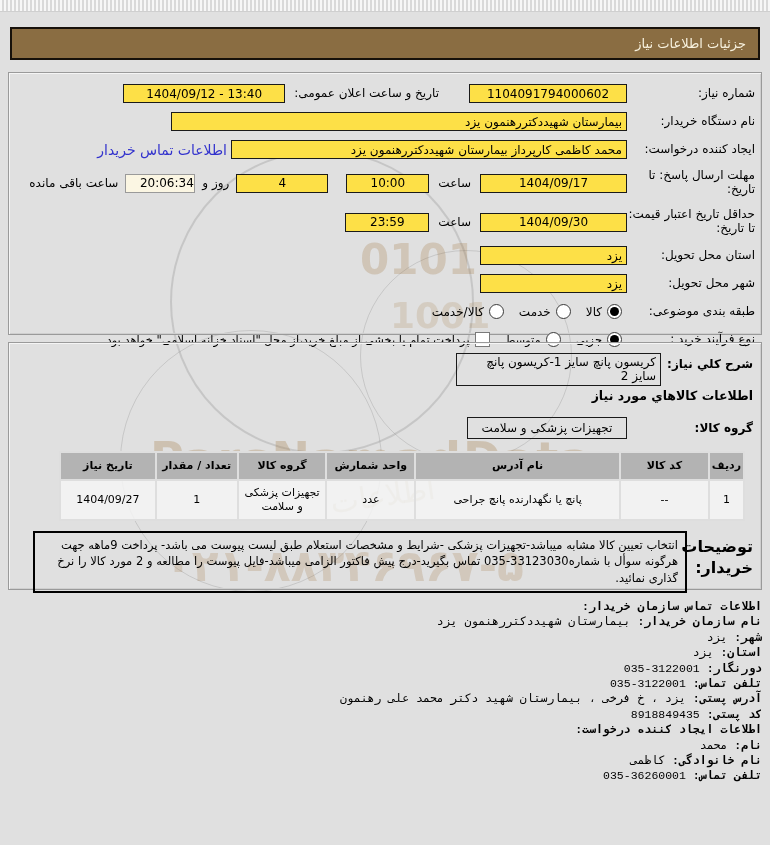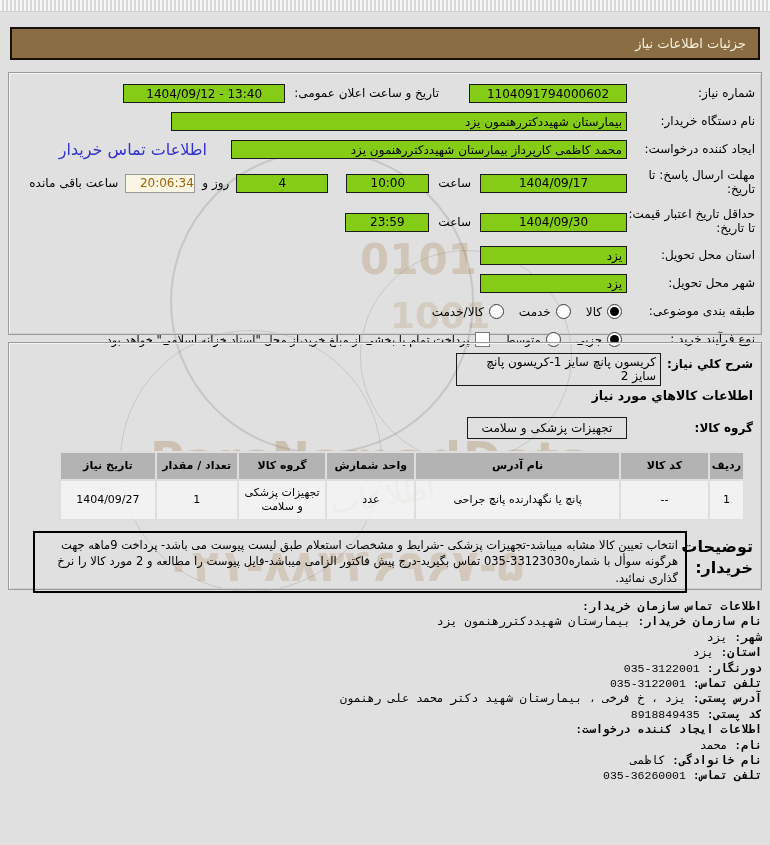--- a/index.html
+++ b/index.html
@@ -31,26 +31,26 @@
 
   .groupbox{position:absolute;right:8px;left:8px;z-index:2;
     border:1px solid #9a9a9a;box-shadow:1px 1px 0 #f5f5f5 inset,-1px -1px 0 #cfcfcf inset;
     box-sizing:border-box;}
   .box1{top:72px;height:263px;display:flex;flex-direction:column;gap:9px;padding:11px 6px 0 6px;}
   .box2{top:342px;height:248px;padding:10px 8px 0 10px;}
 
   .frow{display:flex;align-items:center;height:19px;flex:0 0 auto;font-size:12px;}
   .frow.tall{height:30px;}
   .lbl{width:128px;flex:0 0 auto;font-size:12px;line-height:1.15;}
-  .tb{background:#84cc16;border:1px solid #1a1a1a;height:19px;box-sizing:border-box;
+  .tb{background:#fde047;border:1px solid #1a1a1a;height:19px;box-sizing:border-box;
       font-size:12px;display:flex;align-items:center;padding:0 4px;overflow:hidden;white-space:nowrap;}
   .tb.center{justify-content:center;}
   .ltr{direction:ltr;}
-  .cream{background:#fbf6e3;border:1px solid #9a9a9a;color:#a16207;padding-left:17px;}
-  .link{color:#3232cd;font-size:16px;margin-right:24px;cursor:pointer;}
+  .cream{background:#fbf6e3;border:1px solid #9a9a9a;color:#000000;padding-left:17px;}
+  .link{color:#3232cd;font-size:14px;margin-right:4px;cursor:pointer;}
   .radio{width:13px;height:13px;border:1px solid #3a3a3a;border-radius:50%;background:#fff;
          display:inline-block;position:relative;margin:0 5px;flex:0 0 auto;box-shadow:0 0 0 1px #fff inset;}
   .radio.sel::after{content:"";position:absolute;top:2px;left:2px;right:2px;bottom:2px;background:#000;border-radius:50%;}
   .cb{width:13px;height:13px;border:1px solid #7a7a7a;background:#fff;display:inline-block;margin:0 5px;flex:0 0 auto;}
   .optlbl{margin-left:10px;}
 
   .boldlbl{font-weight:bold;font-size:12px;}
   .descbox{border:1px solid #1a1a1a;width:205px;min-height:28px;box-sizing:border-box;
            font-size:12px;padding:1px 4px;line-height:1.2;background:transparent;}
   .row2{display:flex;align-items:flex-start;}

